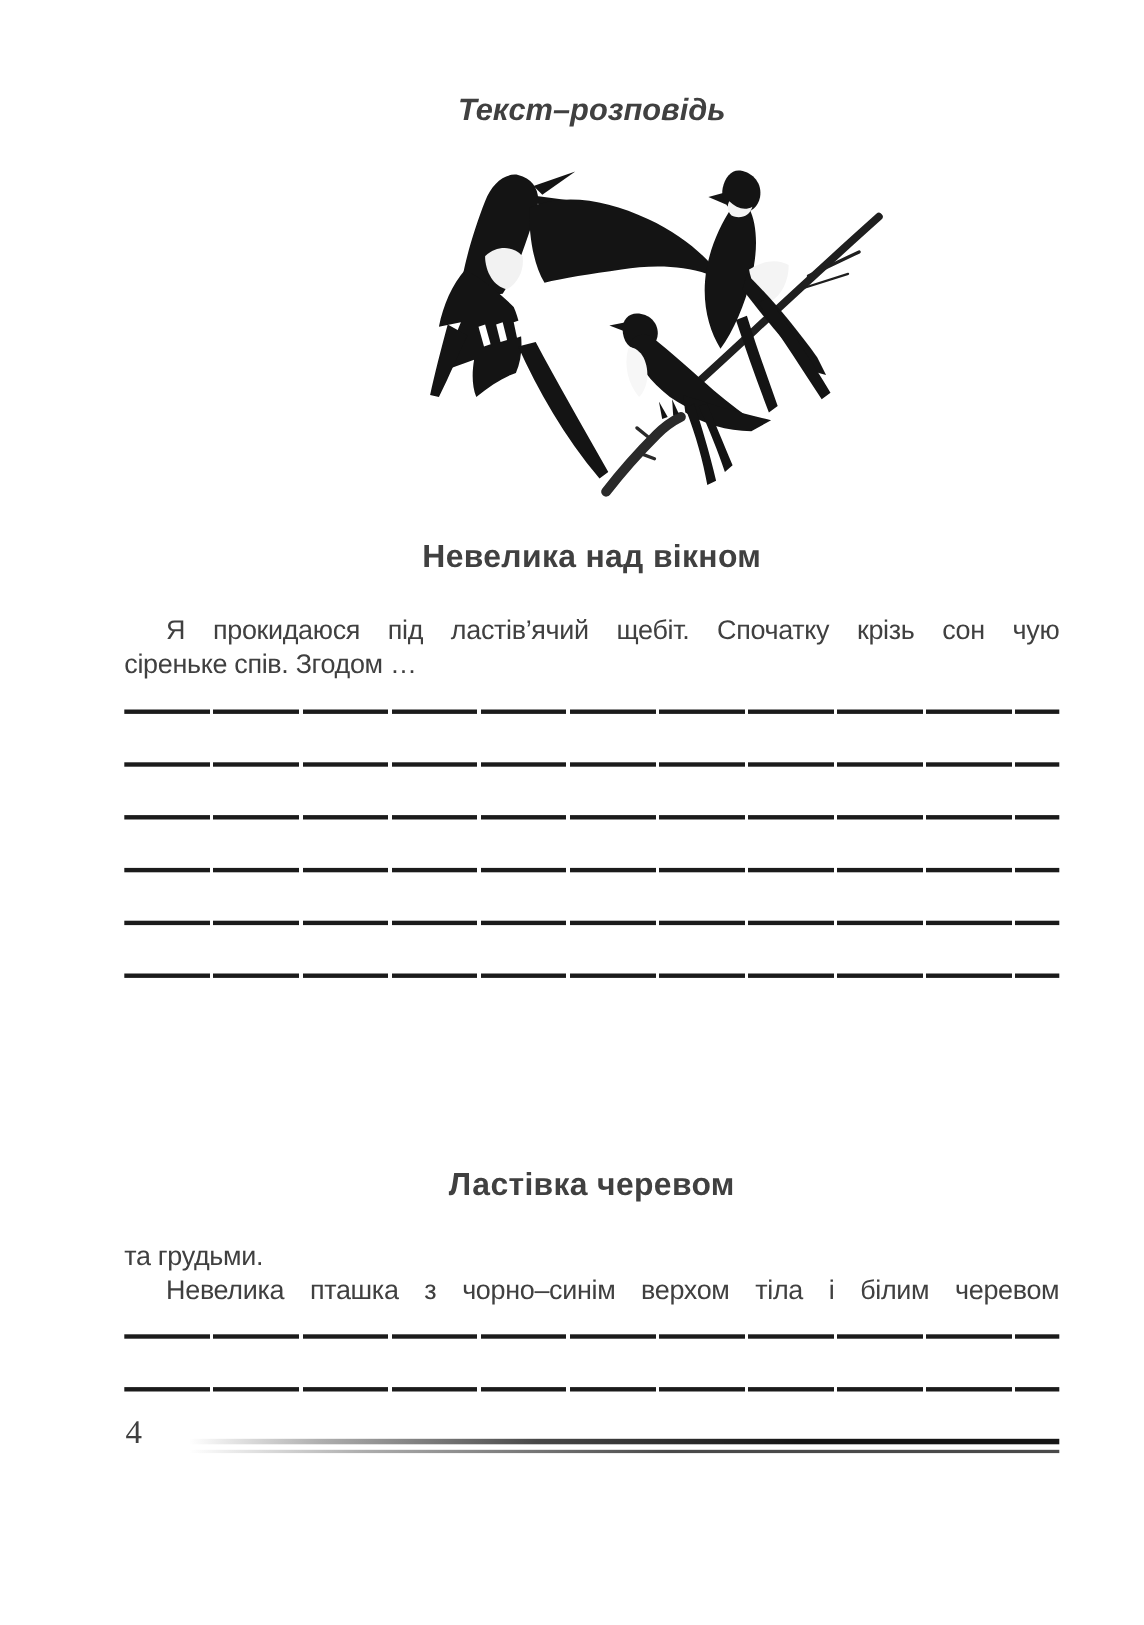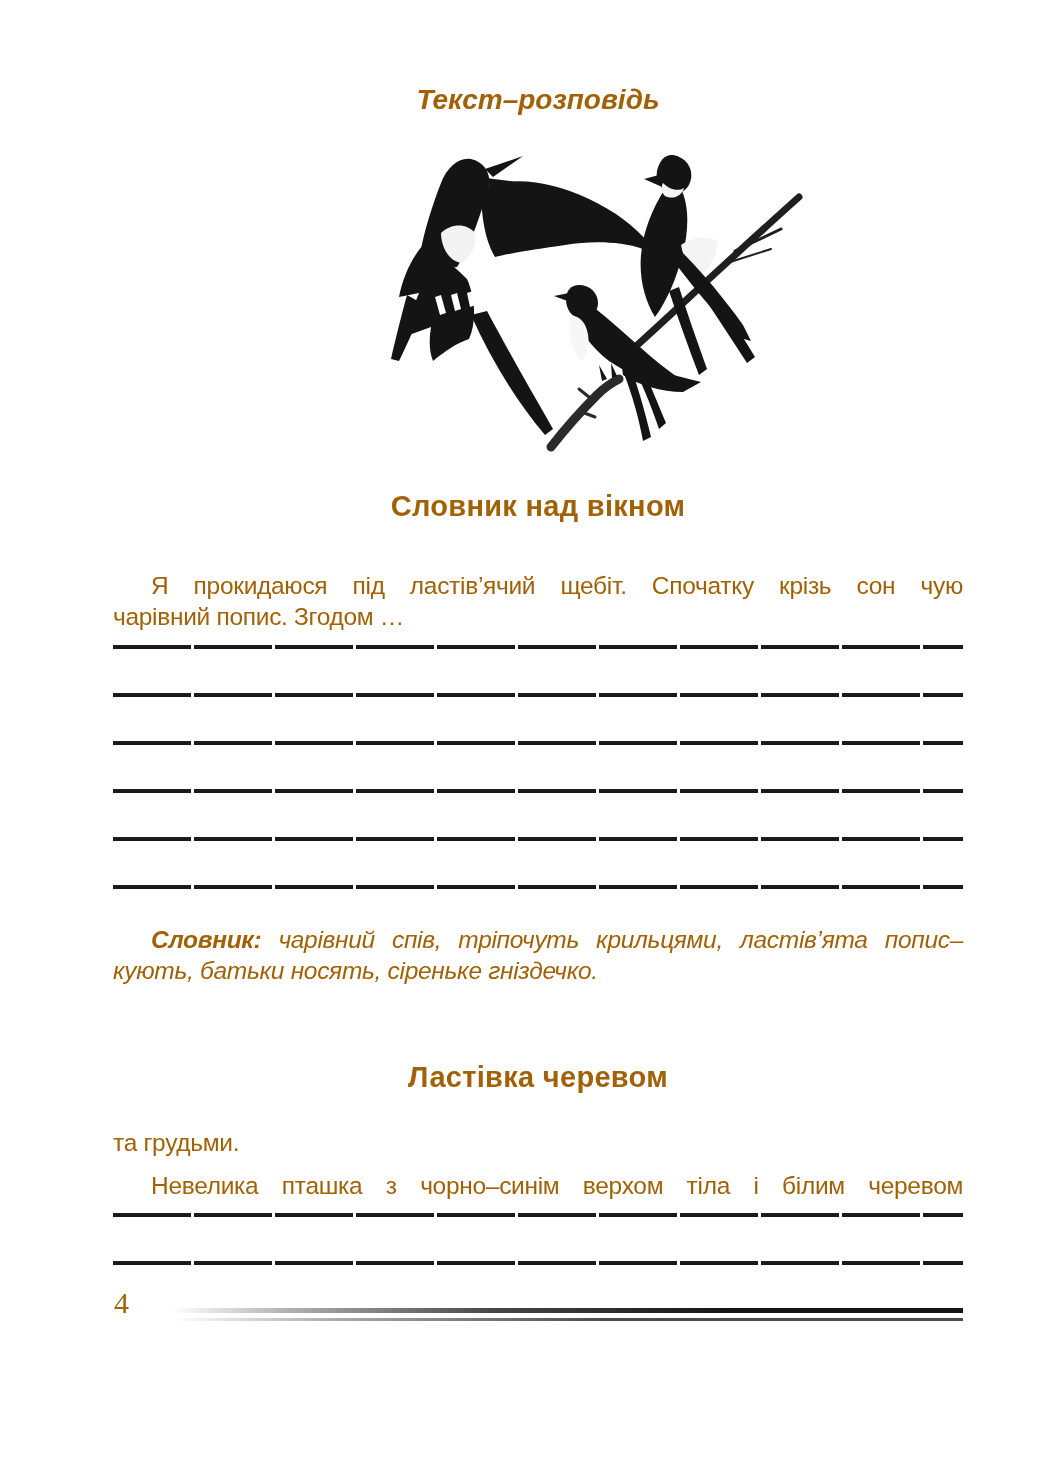--- a/index.html
+++ b/index.html
@@ -1,33 +1,33 @@
 <!DOCTYPE html>
 <html><head>
 <meta charset="utf-8">
 <style>
   html,body { margin:0; padding:0; background:#ffffff; }
   .page {
     position:relative; width:1040px; height:1477px; background:#ffffff;
-    font-family:"Liberation Sans", sans-serif; color:#a16207; overflow:hidden;
+    font-family:"Liberation Sans", sans-serif; color:#404040; overflow:hidden;
   }
   .type-title {
     position:absolute; left:113px; width:850px; text-align:center;
     font-size:28px; line-height:32px; font-weight:bold; font-style:italic;
   }
   .heading {
     position:absolute; left:113px; width:850px; text-align:center;
     font-size:29px; line-height:33px; font-weight:bold; letter-spacing:0.3px;
   }
   .para {
     position:absolute; left:113px; width:850px;
     font-size:24.5px; line-height:31px; letter-spacing:-0.3px;
   }
   .ln { text-align:justify; }
-  .ln-fill { text-align-last:justify;margin-top:12px; }
+  .ln-fill { text-align-last:justify; }
   .ln-last { text-align-last:left; }
   .indent { text-indent:38px; }
   .vocab { font-style:italic; }
   .vocab-label { font-weight:bold; }
   .wlines { position:absolute; left:113px; width:850px; }
   .wline {
     height:4px; margin-bottom:44px;
     background:repeating-linear-gradient(90deg,#1b1b1b 0 78px, rgba(0,0,0,0) 78px 81px);
   }
   .illustration { position:absolute; left:383px; top:145px; width:420px; height:310px; }
@@ -98,43 +98,36 @@
         <path d="M238,214 C262,222 288,230 318,237 L300,247 C278,247 256,240 240,230 Z"></path>
         <path d="M240,226 C250,252 256,274 260,296 L268,292 C262,266 254,240 248,222 Z"></path>
         <path d="M252,224 C262,246 270,266 276,284 L283,278 C274,256 266,238 260,222 Z"></path>
         <path d="M188,172 C184,188 188,204 198,216 C206,208 208,192 202,180 C198,173 191,169 188,172 Z" fill="#f7f7f7"></path>
         <path d="M216,220 L224,234 L219,236 Z"></path>
         <path d="M228,218 L234,231 L229,233 Z"></path>
       </g>
     </svg>
   </div>
 
-  <div class="heading" style="top:490px;">Словник над вікном</div>
+  <div class="heading" style="top:490px;">Невелика над вікном</div>
 
   <div class="para" style="top:558px;">
     <div class="ln ln-fill indent">Я прокидаюся під ластів’ячий щебіт. Спочатку крізь сон чую</div>
-    <div class="ln ln-last">чарівний попис. Згодом …</div>
+    <div class="ln ln-last">сіреньке спів. Згодом …</div>
   </div>
 
   <div class="wlines" style="top:645px;">
       <div class="wline"></div>
       <div class="wline"></div>
       <div class="wline"></div>
       <div class="wline"></div>
       <div class="wline"></div>
       <div class="wline"></div>
     </div>
 
-  <div class="para vocab" style="top:912px;">
-    <div class="ln ln-fill indent">
-      <span class="vocab-label">Словник:</span>
-      <span>чарівний спів, тріпочуть крильцями, ластів’ята попис–</span>
-    </div>
-    <div class="ln ln-last">кують, батьки носять, сіреньке гніздечко.</div>
-  </div>
 
 
   <div class="heading" style="top:1061px;">Ластівка черевом</div>
 
   <div class="para" style="top:1127px;">
     <div class="ln ln-last">та грудьми.</div>
     <div class="ln ln-fill indent">Невелика пташка з чорно–синім верхом тіла і білим черевом</div>
   </div>
 
   <div class="wlines" style="top:1213px;">

